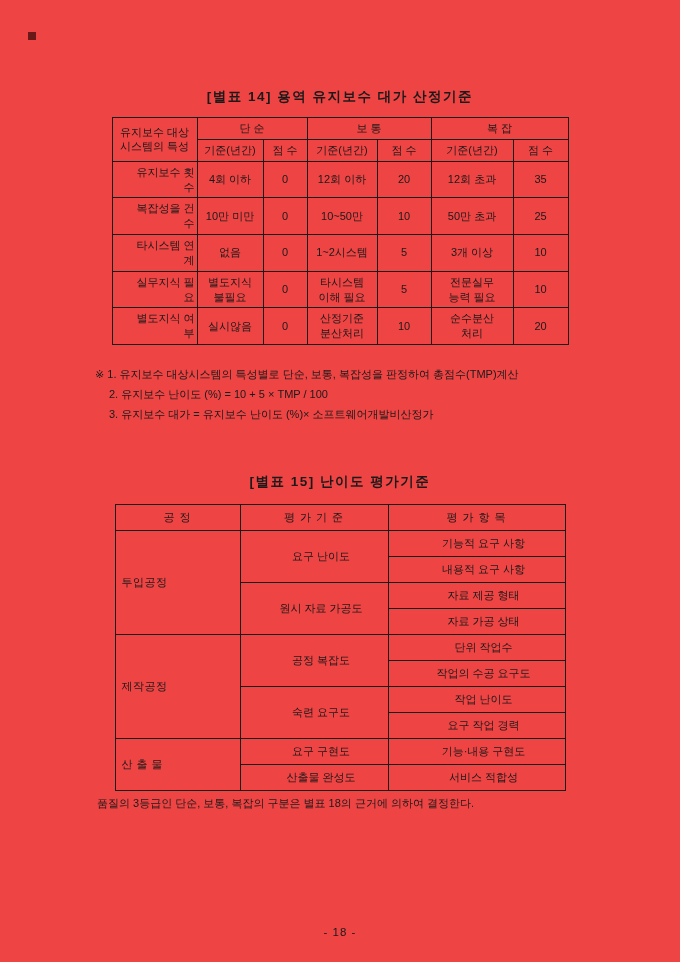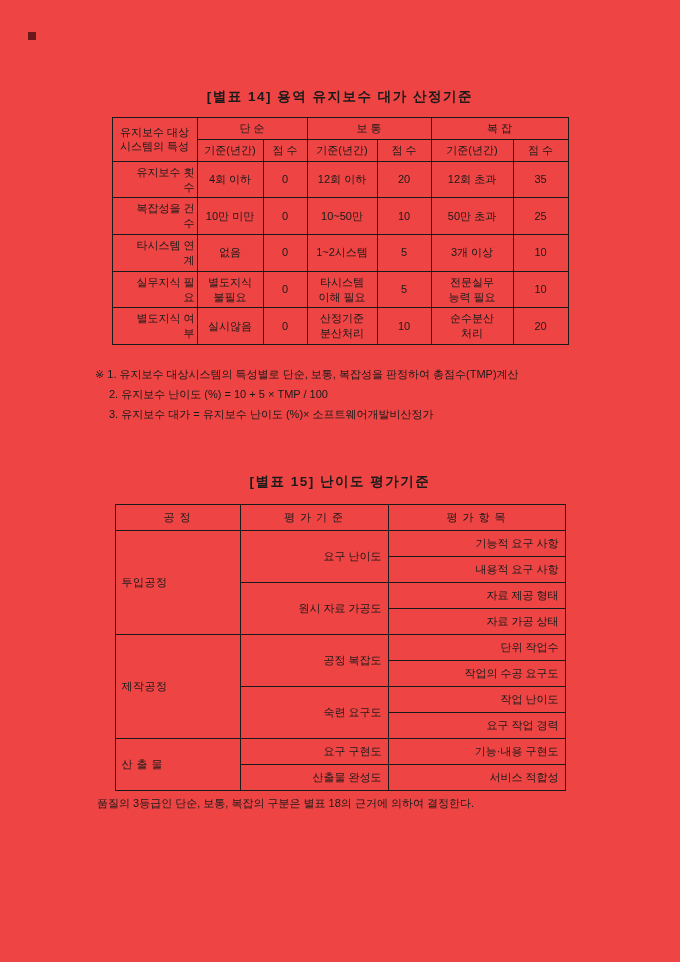--- a/index.html
+++ b/index.html
@@ -39,21 +39,21 @@
   .t14 tbody td { height:25px; }
   .t14 td.name { text-align:right; padding-left:15px; }
 
   .notes { margin:20px 0 0 95px; font-size:11px; line-height:1.8; }
   .notes .note-sub { margin-left:14px; }
 
   .t15 { width:450px; margin:13px auto 0 auto; }
   .t15 th, .t15 td { font-size:11px; padding:4px 6px; height:26px; }
   .t15 th { text-align:center; letter-spacing:1px; }
   .t15 td.process { letter-spacing:0.5px; }
-  .t15 td.criteria, .t15 td.item { text-align:right; padding-left:20px;margin-top:20px; }
+  .t15 td.criteria, .t15 td.item { text-align:center; padding-left:20px;margin-top:20px; }
 
   .footer-note { margin:5px 16px 0 97px; font-size:11px; }
 
   .page-number {
     position:absolute; left:0; right:0; bottom:24px;
     text-align:center; font-size:11.5px; letter-spacing:1px;
   }
 </style>
 </head>
 <body>
@@ -204,14 +204,15 @@
       </tr>
       <tr>
         <td class="criteria">산출물 완성도</td>
         <td class="item">서비스 적합성</td>
       </tr>
     </tbody>
   </table>
 
   <div class="footer-note">품질의 3등급인 단순, 보통, 복잡의 구분은 별표 18의 근거에 의하여 결정한다.</div>
 
+  <div class="page-number">- 18 -</div>
 
 </div>
 
 </body></html>

